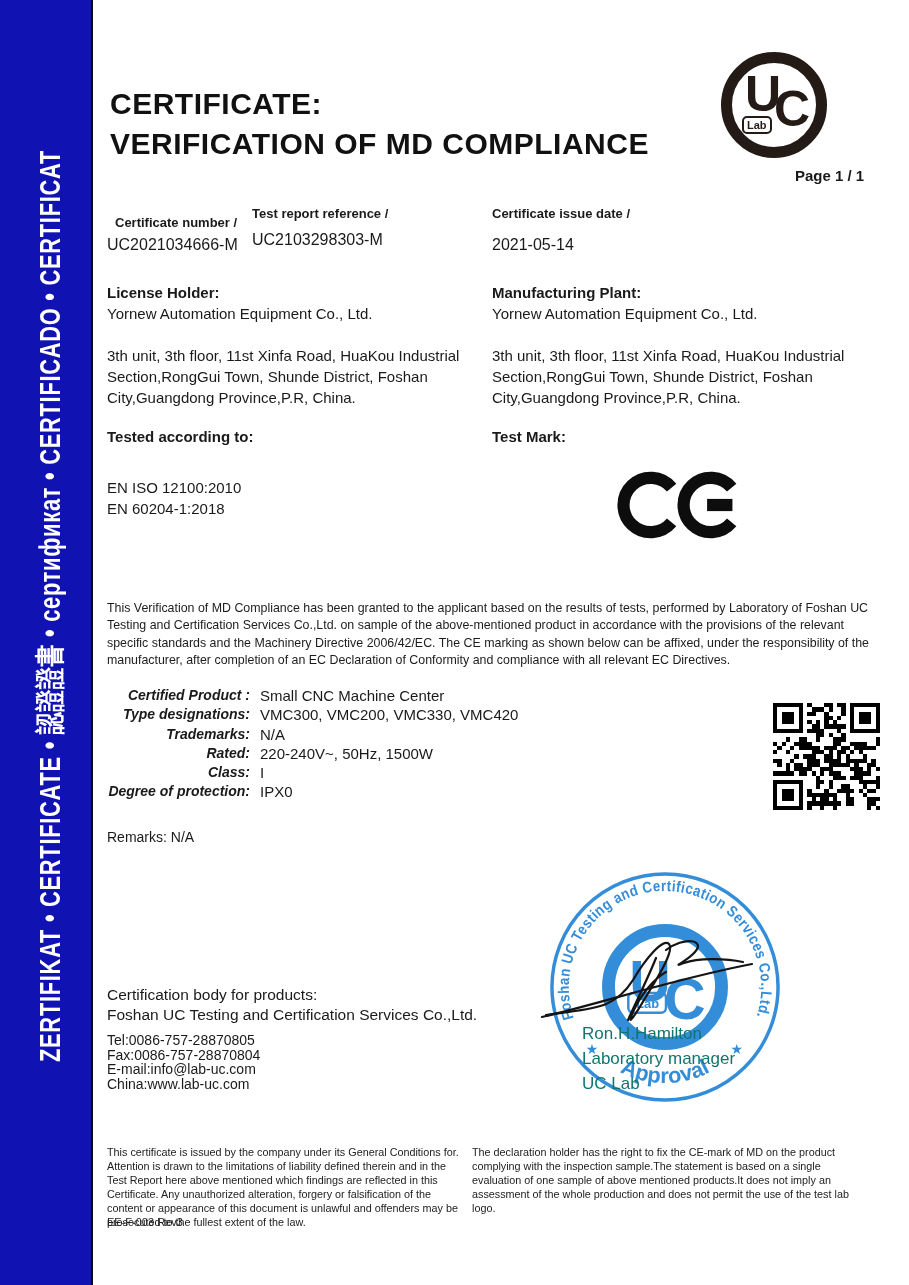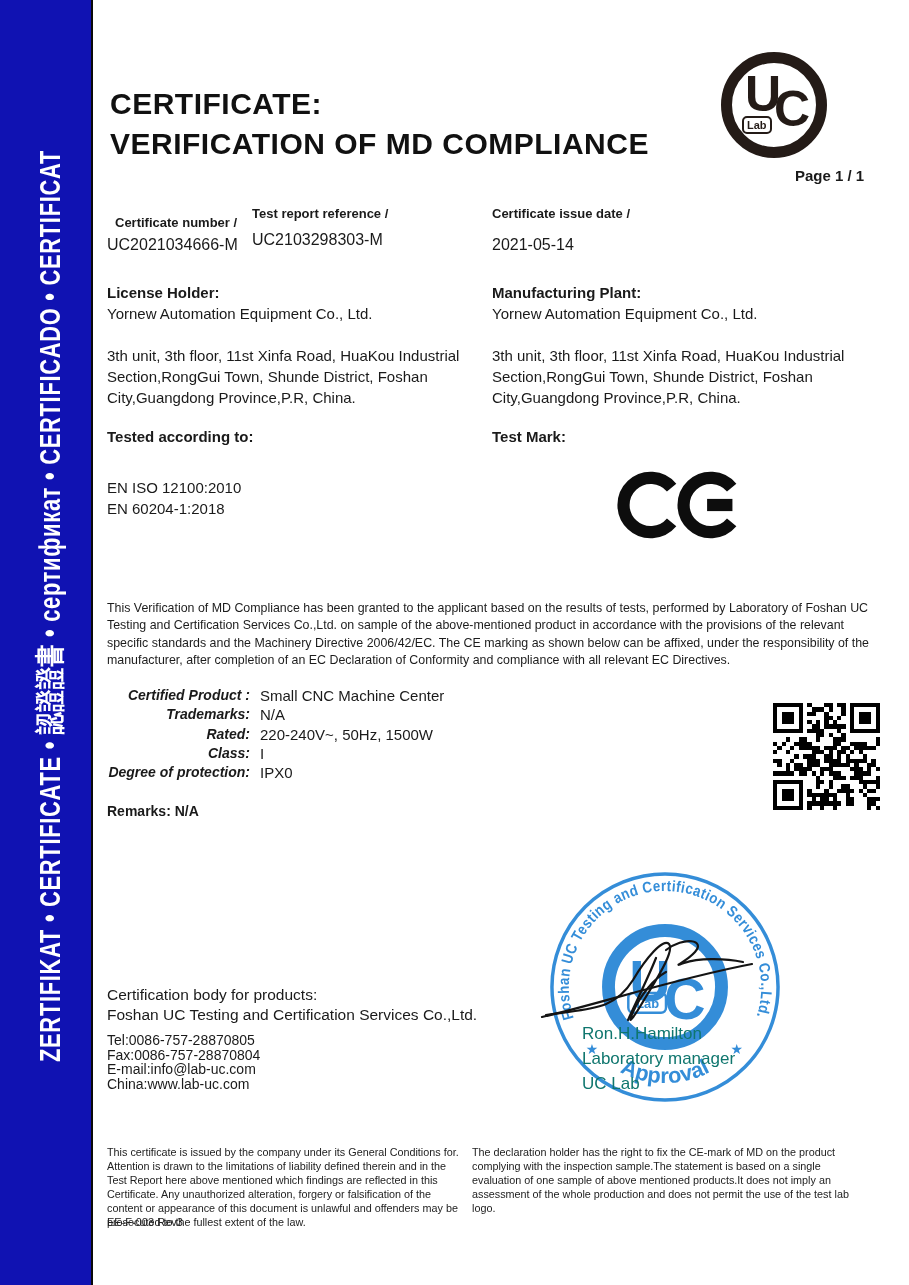--- a/index.html
+++ b/index.html
@@ -43,21 +43,21 @@
   
   .grant-para {
     position:absolute; left:107px; top:600px; width:778px;
     font-size:12.4px; line-height:17.4px; color:#1c1c1c;
   }
   
   .spec { position:absolute; left:100px; top:686px; width:560px; }
   .spec-row { display:flex; line-height:19.3px; }
   .spec-label { width:160px; text-align:right; font-weight:bold; font-style:italic; font-size:14px; padding-right:10px; }
   .spec-value { font-size:15px; }
-  .remarks { position:absolute; left:107px; top:803px; font-size:14px; font-weight:bold; }
+  .remarks { position:absolute; left:107px; top:829px; font-size:14px; font-weight:normal; }
   
   .qr { position:absolute; left:773px; top:703px; width:107px; height:107px; background:#fff; }
   
   .stamp { position:absolute; left:546px; top:868px; opacity:0.93; }
   .signature { position:absolute; left:538px; top:920px; }
   .signatory { position:absolute; left:582px; top:1021px; font-size:17px; line-height:25px; color:#0f766e; }
   
   .cb-heading { position:absolute; left:107px; top:985px; font-size:15.5px; font-weight:normal; line-height:20px; width:470px; }
   .contact { position:absolute; left:107px; top:1033px; font-size:14px; font-weight:normal; line-height:14.5px; }
   
@@ -118,20 +118,24 @@
       <path d="M 96 39 H 123"></path>
     </g>
   </svg>
 
   <div class="grant-para">This Verification of MD Compliance has been granted to the applicant based on the results of tests, performed by Laboratory of Foshan UC Testing and Certification Services Co.,Ltd. on sample of the above-mentioned product in accordance with the provisions of the relevant specific standards and the Machinery Directive 2006/42/EC. The CE marking as shown below can be affixed, under the responsibility of the manufacturer, after completion of an EC Declaration of Conformity and compliance with all relevant EC Directives.</div>
 
   <div class="spec">
     <div class="spec-row">
       <div class="spec-label">Certified Product :</div>
       <div class="spec-value">Small CNC Machine Center</div>
+    </div>
+    <div class="spec-row">
+      <div class="spec-label">Type designations:</div>
+      <div class="spec-value">VMC300, VMC200, VMC330, VMC420</div>
     </div>
     <div class="spec-row">
       <div class="spec-label">Trademarks:</div>
       <div class="spec-value">N/A</div>
     </div>
     <div class="spec-row">
       <div class="spec-label">Rated:</div>
       <div class="spec-value">220-240V~, 50Hz,  1500W</div>
     </div>
     <div class="spec-row">

